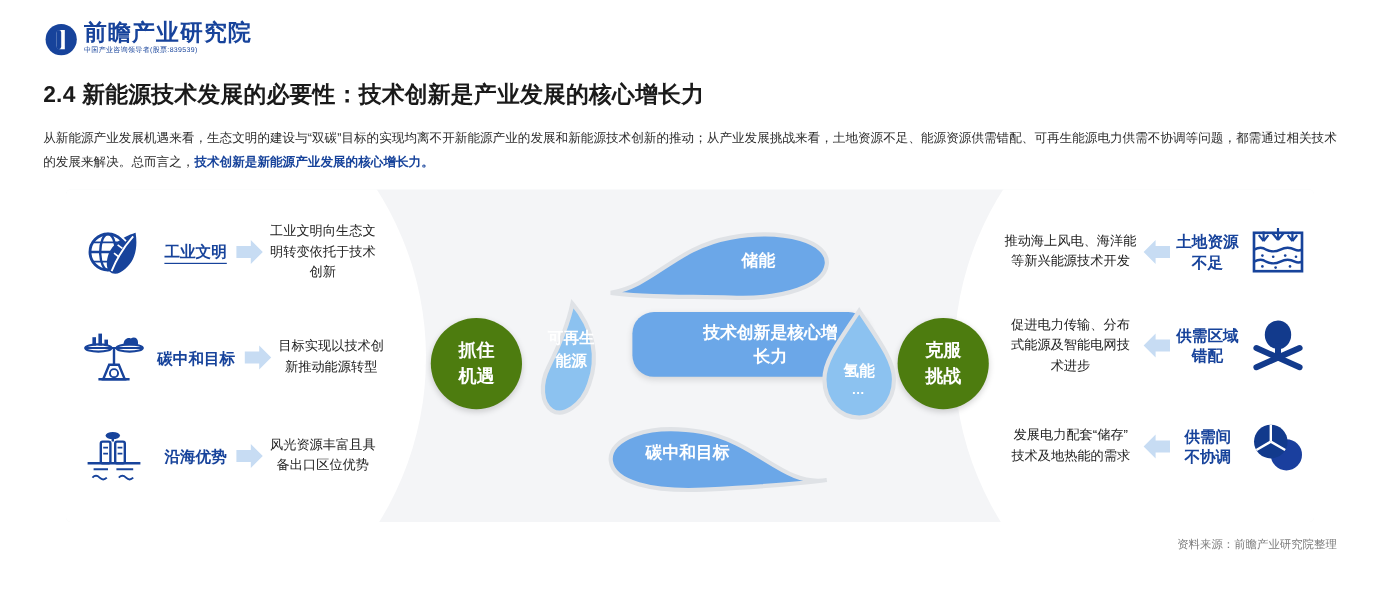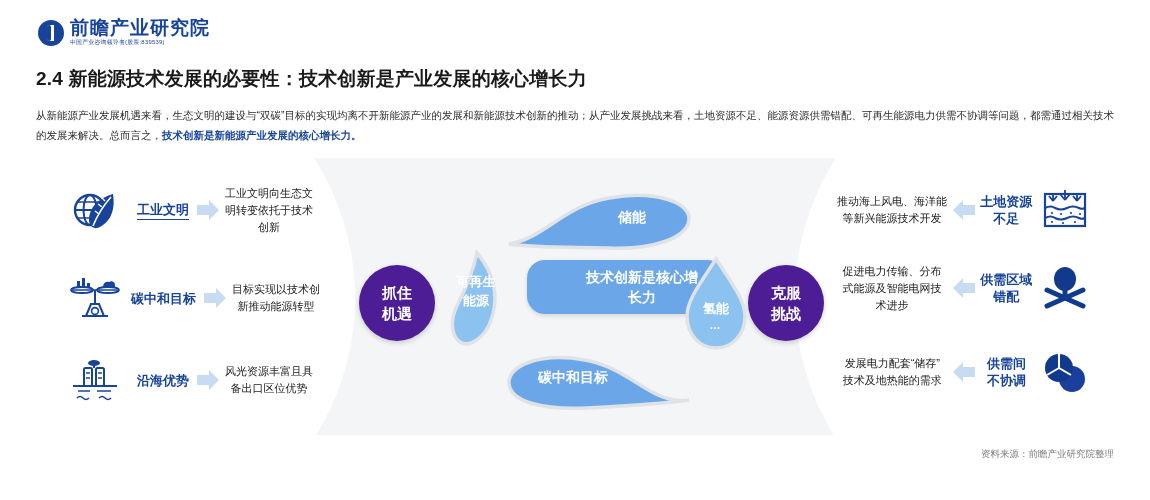--- a/index.html
+++ b/index.html
@@ -74,21 +74,21 @@
     font-size:11px;line-height:17px;color:#222;text-align:center;
   }
   .arrow-r{
     width:26px;height:22px;flex:0 0 auto;
   }
   .arrow-l{width:26px;height:22px;flex:0 0 auto;}
 
   
   .circle-dark{
     position:absolute;border-radius:50%;
-    background:#4c1d95;color:#fff;
+    background:#4d7c0f;color:#fff;
     display:flex;align-items:center;justify-content:center;
     text-align:center;font-size:15px;font-weight:bold;line-height:21px;
     box-shadow:0 2px 5px rgba(0,0,0,0.18);
   }
   .pill{
     position:absolute;background:#6ba7e8;border-radius:18px;
     color:#ffffff;display:flex;align-items:center;justify-content:center;
     text-align:center;font-size:14px;font-weight:bold;line-height:20px;
     box-shadow:0 2px 5px rgba(0,0,0,0.12);
   }

